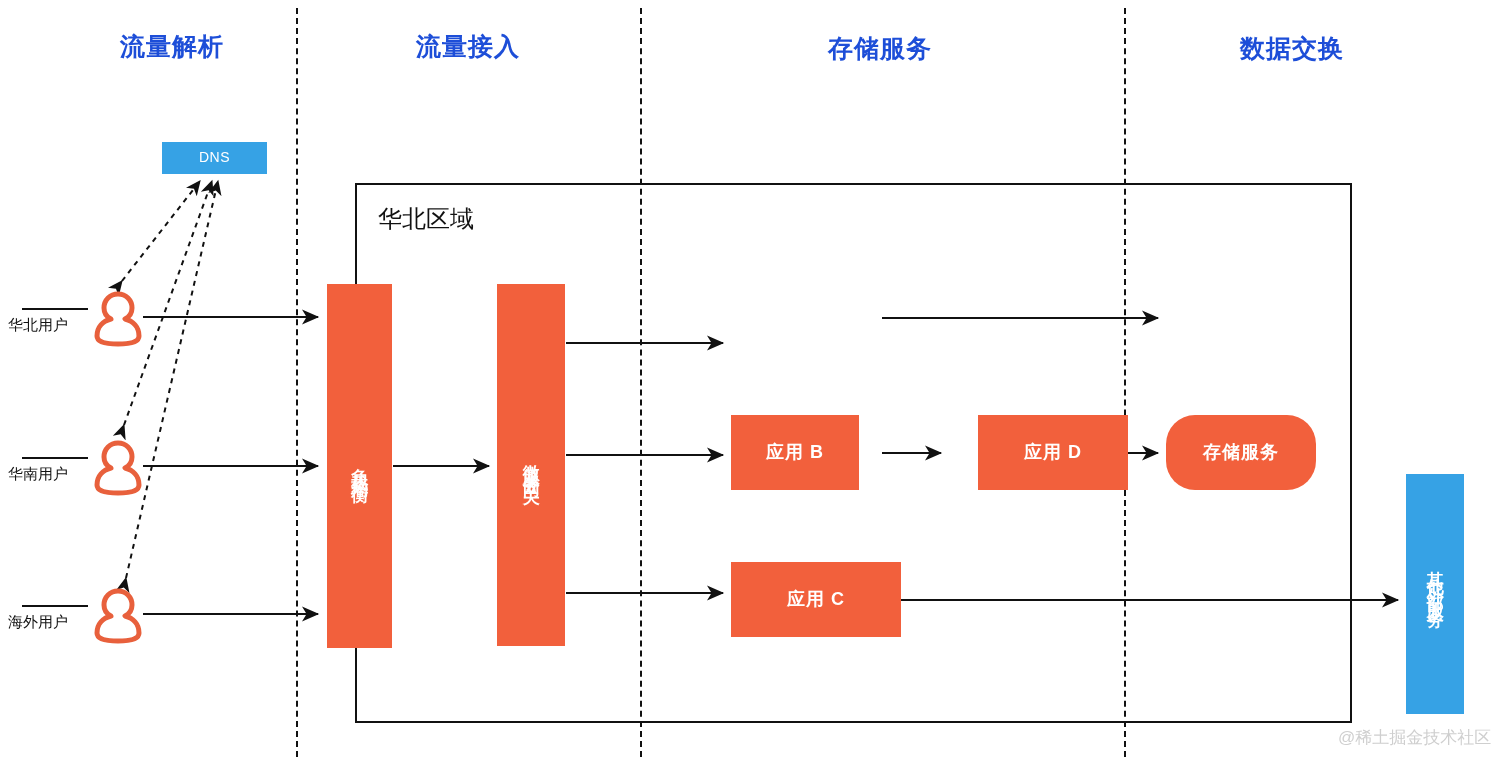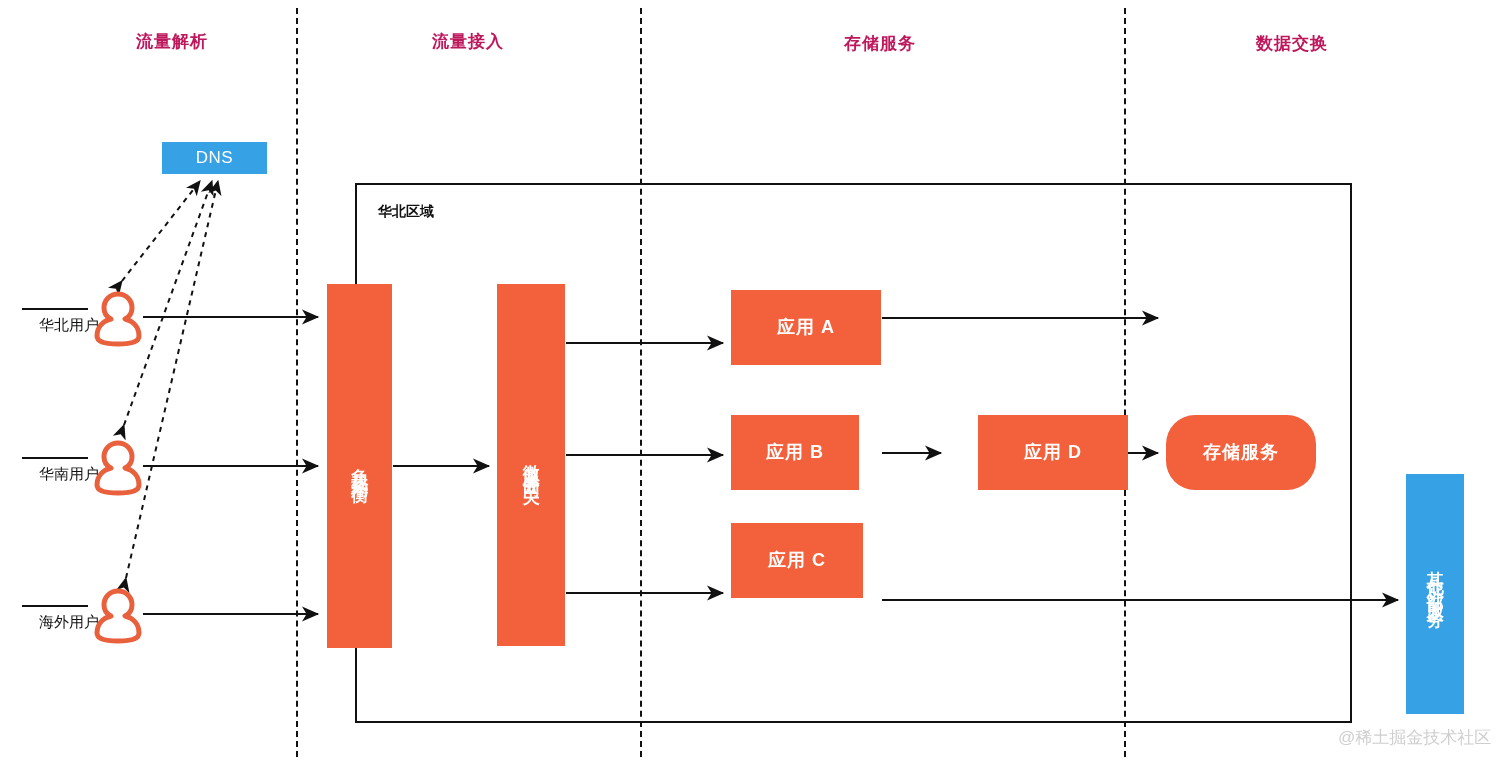--- a/index.html
+++ b/index.html
@@ -11,23 +11,23 @@
   #stage{
     position:relative;
     width:1512px;
     height:765px;
     background:#ffffff;
     overflow:hidden;
   }
   
   .col-title{
     position:absolute;
-    font-size:17px;
+    font-size:25px;
     font-weight:bold;
-    color:#be185d;
+    color:#1d4ed8;
     letter-spacing:1px;
     text-align:center;
     white-space:nowrap;
     transform:translateX(-50%);
   }
   
   .divider{
     position:absolute;
     top:8px;
     bottom:8px;
@@ -36,22 +36,22 @@
   }
   
   .region-frame{
     position:absolute;
     border:2px solid #111111;
     background:transparent;
     box-sizing:border-box;
   }
   .region-label{
     position:absolute;
-    font-size:14px;
-    font-weight:bold;
+    font-size:24px;
+    font-weight:normal;
     color:#111111;
     white-space:nowrap;
   }
   
   .node{
     position:absolute;
     box-sizing:border-box;
     display:flex;
     align-items:center;
     justify-content:center;
@@ -64,35 +64,34 @@
   }
   .node.orange{background:#F2603C;}
   .node.blue{background:#36A2E5;}
   .node.vertical{
     writing-mode:vertical-rl;
     text-orientation:upright;
     letter-spacing:6px;
     font-size:17px;
   }
   .node.dns{
-    font-size:17px;
+    font-size:14px;
     font-weight:normal;
     letter-spacing:0.5px;
   }
   
   .user{
     position:absolute;
   }
   .user-label{
     position:absolute;
     font-size:15px;
     color:#111111;
     white-space:nowrap;
     font-weight:normal;
-    margin-left:31px;
   }
   .user-rule{
     position:absolute;
     height:0;
     border-top:2px solid #111111;
   }
   
   #wires{
     position:absolute;
     left:0;top:0;
@@ -186,23 +185,22 @@
   </div>
   <div class="user-rule" style="left:22px;top:605px;width:66px;"></div>
   <div class="user-label" style="left:8px;top:613px;">海外用户</div>
 
   <div class="node blue dns" style="left:162px;top:142px;width:105px;height:32px;">DNS</div>
 
   <div class="node orange vertical" style="left:327px;top:284px;width:65px;height:364px;">负载均衡</div>
 
   <div class="node orange vertical" style="left:497px;top:284px;width:68px;height:362px;">微服务网关</div>
 
-  <div class="node orange" style="left:731px;top:290px;width:150px;height:75px;">应用 A</div>
   <div class="node orange" style="left:731px;top:415px;width:128px;height:75px;">应用 B</div>
-  <div class="node orange" style="left:731px;top:523px;width:132px;height:75px;">应用 C</div>
+  <div class="node orange" style="left:731px;top:562px;width:170px;height:75px;">应用 C</div>
   <div class="node orange" style="left:949px;top:415px;width:150px;height:75px;margin-left:29px;">应用 D</div>
 
   <div class="node orange" style="left:1166px;top:415px;width:150px;height:75px;border-radius:29px;">存储服务</div>
 
   <div class="node blue vertical" style="left:1406px;top:474px;width:58px;height:240px;letter-spacing:8px;">其他外部服务…</div>
 
   <div class="watermark" style="left:1338px;top:726px;">@稀土掘金技术社区</div>
 
 </div>
 

